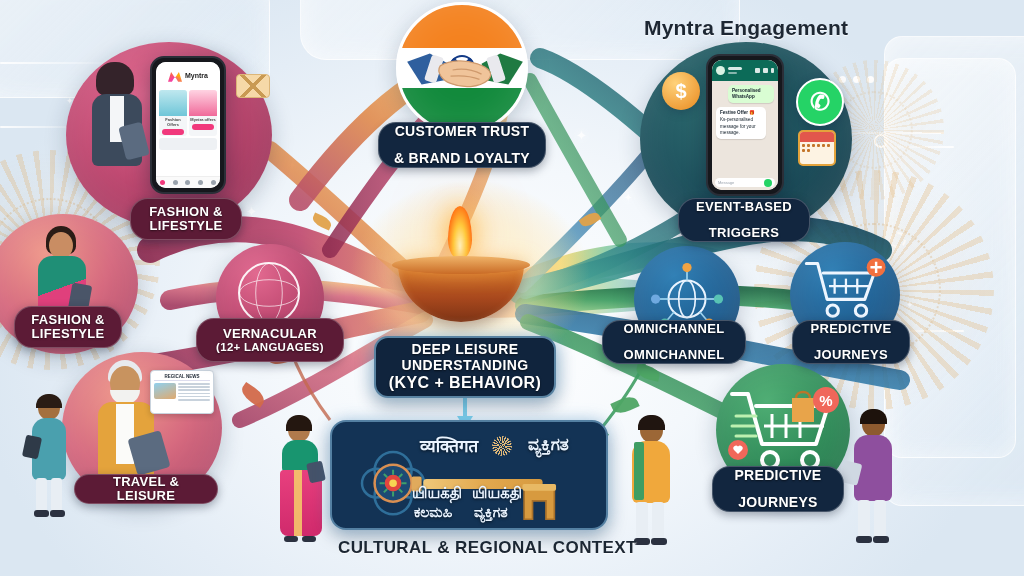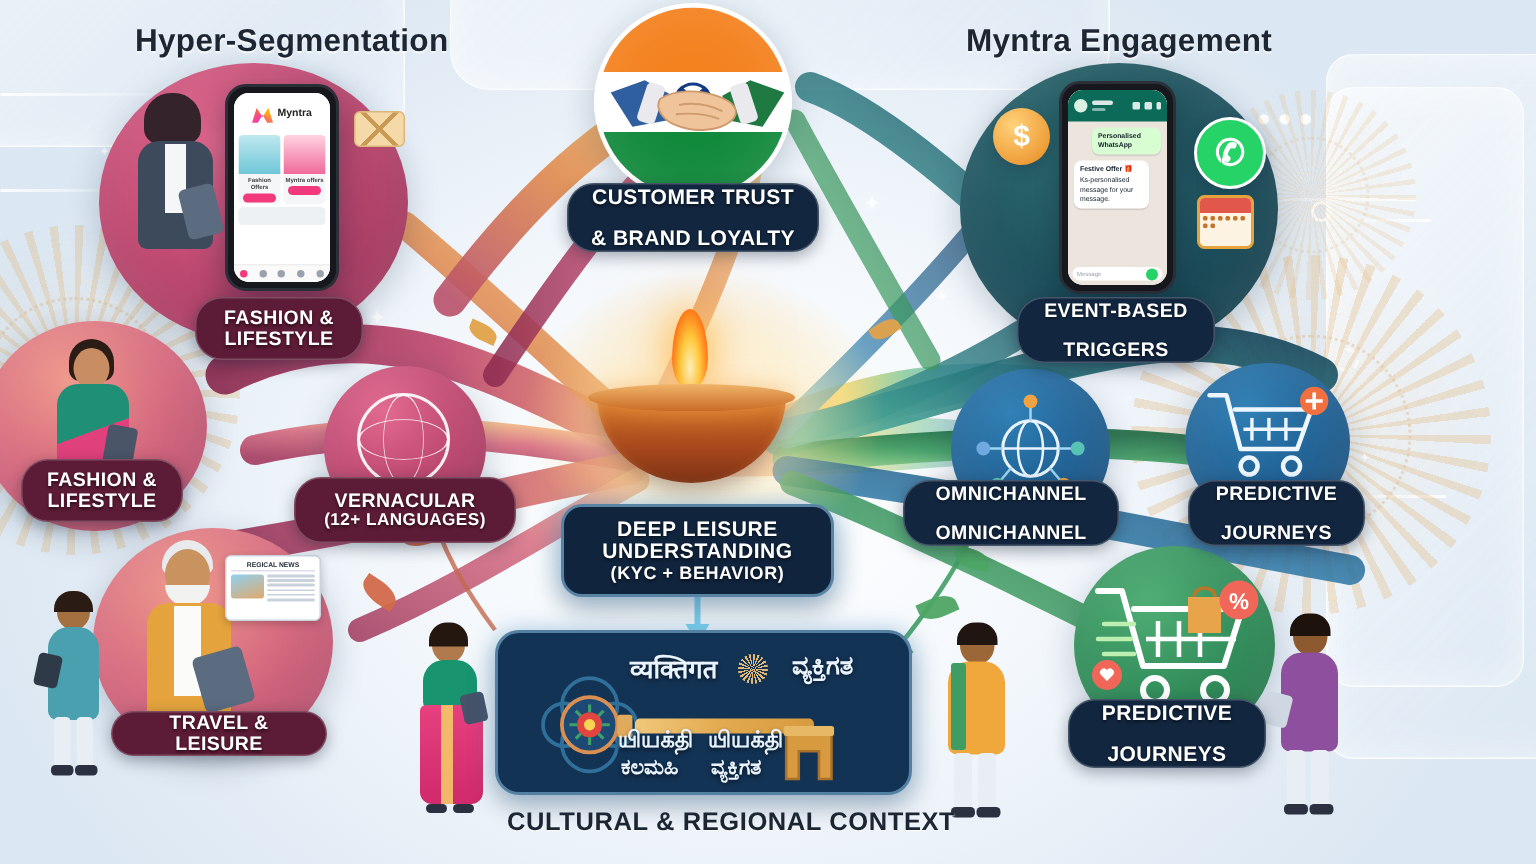--- a/index.html
+++ b/index.html
@@ -322,21 +322,20 @@
   </svg>
 
   <div class="leaf" style="left:612px; top:398px; width:26px; height:14px; transform:rotate(-24deg);"></div>
   <div class="leaf" style="left:636px; top:366px; width:24px; height:13px; transform:rotate(14deg);"></div>
   <div class="leaf" style="left:586px; top:432px; width:22px; height:12px; transform:rotate(-44deg);"></div>
   <div class="leaf warm" style="left:240px; top:388px; width:26px; height:14px; transform:rotate(34deg);"></div>
   <div class="leaf warm" style="left:268px; top:352px; width:22px; height:12px; transform:rotate(-14deg);"></div>
   <div class="leaf amber" style="left:580px; top:214px; width:20px; height:11px; transform:rotate(-34deg);"></div>
   <div class="leaf amber" style="left:312px; top:216px; width:20px; height:11px; transform:rotate(24deg);"></div>
 
-  <div class="heading" style="left:90px; top:16px;">Hyper-Segmentation</div>
   <div class="heading" style="left:644px; top:16px;">Myntra Engagement</div>
 
   <div class="node flagnode" style="left:396px; top:2px; width:132px; height:132px;">
     <div style="position:absolute; left:50%; top:50%; width:26px; height:26px; margin:-13px 0 0 -13px; border-radius:50%; border:2px solid #123a86;"></div>
     <div style="position:absolute; left:50%; top:50%; width:4px; height:26px; margin:-13px 0 0 -2px; background:#123a86; transform:rotate(45deg);"></div>
     <div style="position:absolute; left:50%; top:50%; width:4px; height:26px; margin:-13px 0 0 -2px; background:#123a86; transform:rotate(-45deg);"></div>
     <div style="position:absolute; left:50%; top:50%; width:26px; height:4px; margin:-2px 0 0 -13px; background:#123a86;"></div>
 
     <svg viewBox="0 0 120 60" style="position:absolute; left:4px; top:34px; width:124px; height:62px;">
       <path d="M4 22 L26 14 L44 24 L40 40 L18 44 Z" fill="#2f5f9e"></path>
@@ -353,21 +352,21 @@
     <span>&amp; BRAND LOYALTY</span>
   </div>
 
   <div class="flame" style="left:448px; top:206px; width:24px; height:54px;"></div>
   <div class="diya" style="left:398px; top:262px; width:126px; height:60px;"></div>
   <div style="position:absolute; left:392px; top:256px; width:138px; height:18px; border-radius:50%; background:linear-gradient(180deg,#f0b469,#c96b26); box-shadow:0 0 18px rgba(255,180,80,.6);"></div>
 
   <div class="centercard" style="left:374px; top:336px; width:182px; height:62px; font-size:14px;">
     <span>DEEP LEISURE</span>
     <span>UNDERSTANDING</span>
-    <span style="font-size:12px;text-align:right;">(KYC + BEHAVIOR)</span>
+    <span style="font-size:16px;text-align:right;">(KYC + BEHAVIOR)</span>
   </div>
   <svg viewBox="0 0 20 34" style="position:absolute; left:455px; top:396px; width:20px; height:34px; z-index:37;">
     <path d="M10 0 L10 22" stroke="#7fd4ef" stroke-width="4"></path>
     <path d="M2 20 L10 33 L18 20 Z" fill="#7fd4ef"></path>
   </svg>
 
   <div class="cultcard" style="left:330px; top:420px; width:278px; height:110px;">
 
     <svg class="keyshape" viewBox="0 0 260 100" style="left:4px; top:20px; width:262px; height:84px;">
       <g stroke="#2f6f9a" stroke-width="3" fill="none">

